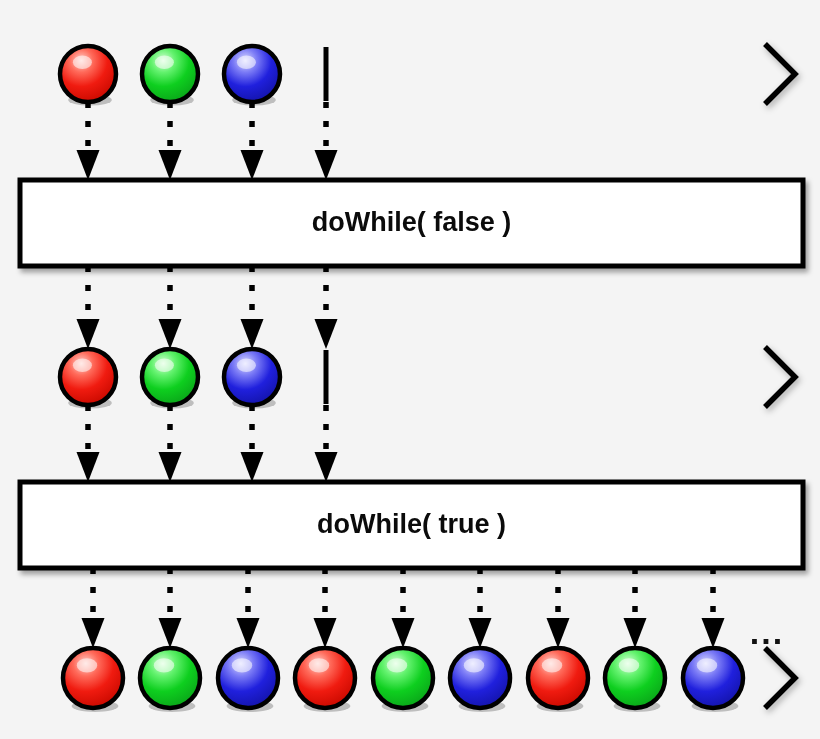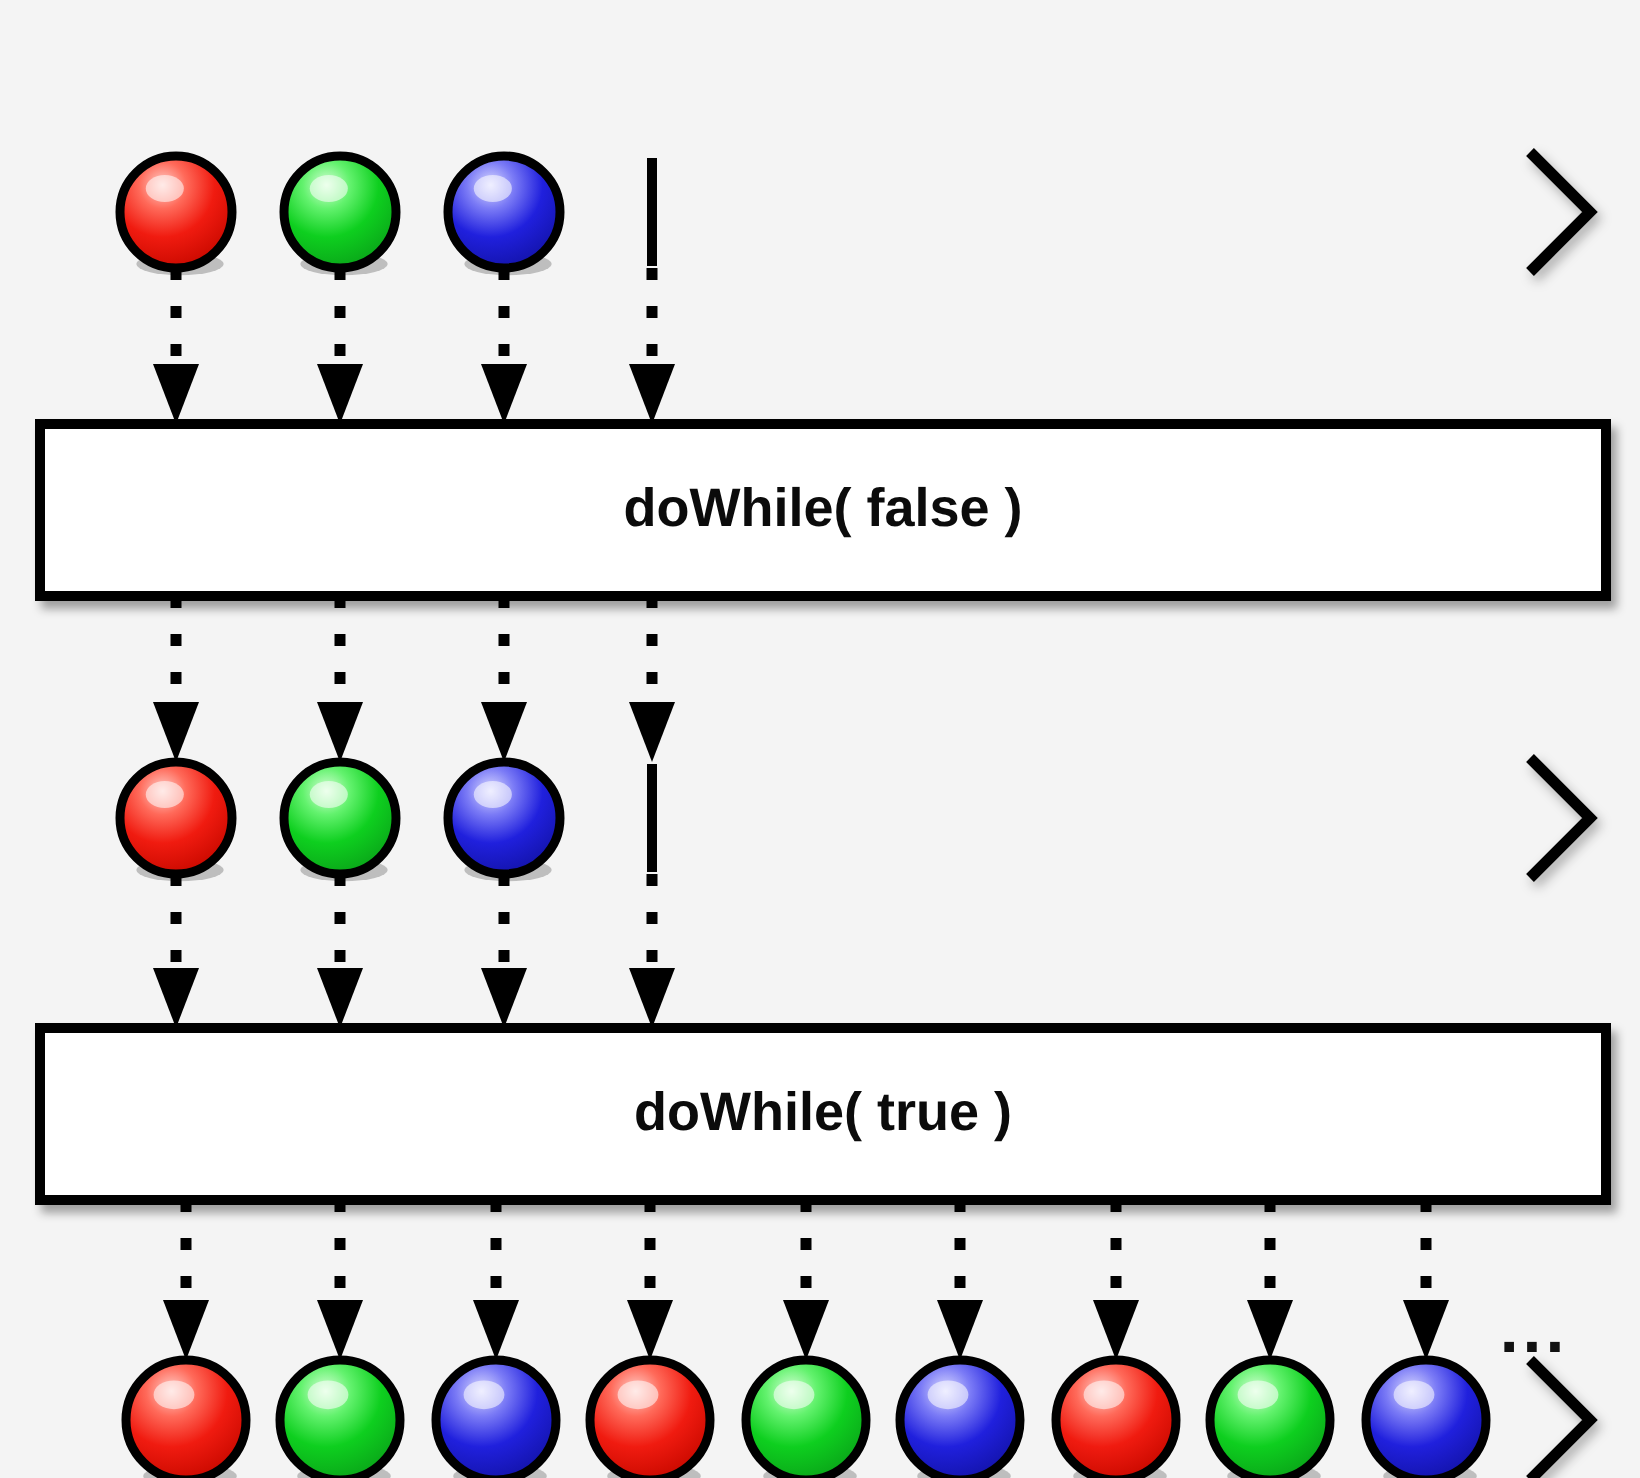--- a/index.html
+++ b/index.html
@@ -3,21 +3,21 @@
 <meta charset="utf-8">
 <title>doWhile marble diagram</title>
 <style>
   html,body{margin:0;padding:0;}
   body{
     width:820px;height:739px;
     background:#f4f4f4;
     font-family:"Liberation Sans", sans-serif;
     overflow:hidden;
   }
-  #stage{position:relative;width:820px;height:689px;margin-top:32px;}
+  #stage{position:relative;width:820px;height:689px;}
   #stage svg{display:block;}
   .box-label{
     font-family:"Liberation Sans", sans-serif;
     font-weight:bold;
     font-size:27px;
     fill:#0b0b0b;
     text-anchor:middle;
     dominant-baseline:middle;
   }
   .ellipsis-label{

